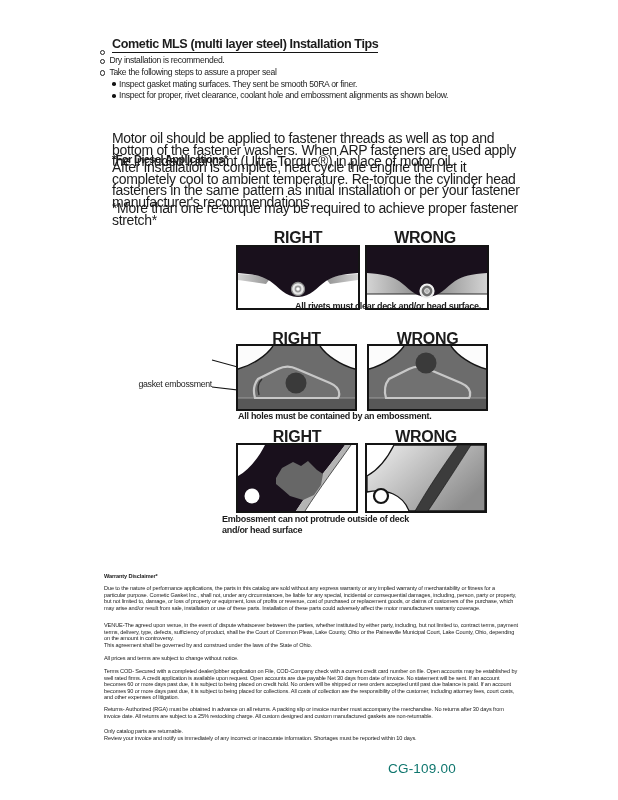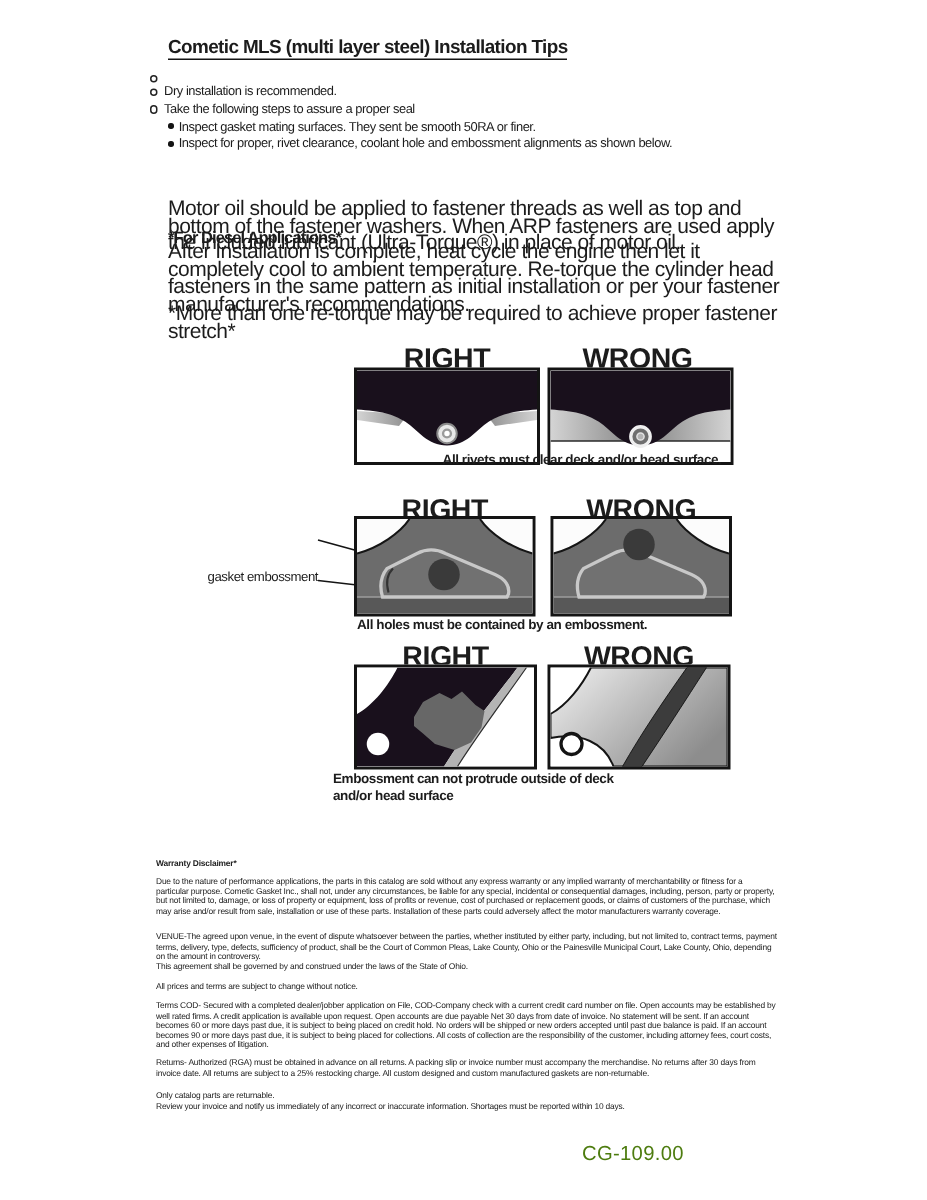--- a/index.html
+++ b/index.html
@@ -1,45 +1,45 @@
 <!DOCTYPE html>
 <html><head>
 <meta charset="utf-8">
 <style>
   html,body{margin:0;padding:0;background:#e9e9e9;}
   .page{position:relative;width:618px;height:800px;background:#ffffff;margin:0 auto;
         font-family:"Liberation Sans",sans-serif;color:#1c1c1c;overflow:hidden;}
   .abs{position:absolute;}
 
-  .title{left:112px;top:24px;font-size:12.6px;font-weight:700;letter-spacing:-0.4px;
+  .title{left:112px;top:37px;font-size:12.6px;font-weight:700;letter-spacing:-0.4px;
          border-bottom:1.6px solid #141414;padding-bottom:1px;}
 
   .bullets{left:100px;top:46px;width:430px;font-size:8.6px;letter-spacing:-0.3px;}
   .b-row{display:flex;align-items:flex-start;line-height:11.8px;}
   .b-row.lvl2{padding-left:12px;}
   .dot-o{flex:0 0 auto;width:3.4px;height:3.4px;border:1px solid #222;border-radius:50%;margin:3.6px 4px 0 0;}
   .dot-f{flex:0 0 auto;width:3.6px;height:3.6px;background:#141414;border-radius:50%;margin:3.6px 3.5px 0 0;}
 
   .h2{left:112px;top:119px;font-size:11px;font-weight:700;letter-spacing:-0.6px;margin-top:34px;}
   .body-p{left:112px;width:417px;font-size:14px;line-height:11.6px;letter-spacing:-0.33px;}
   .p1{top:133px;} .p2{top:162px;} .p3{top:203px;}
 
-  .dlabel{font-size:19px;font-weight:700;letter-spacing:-0.3px;text-align:center;width:124px;}
+  .dlabel{font-size:16px;font-weight:700;letter-spacing:-0.3px;text-align:center;width:124px;}
   .dbox{border:2px solid #141414;background:#fff;}
   .dbox svg{display:block;}
   .caption{font-size:9px;font-weight:700;letter-spacing:-0.28px;line-height:10.8px;white-space:pre-line;}
 
   .ann{font-size:8.8px;letter-spacing:-0.3px;line-height:10.6px;text-align:right;width:102px;white-space:pre-line;}
 
   .disc{left:104px;width:414px;font-size:5.6px;line-height:6.5px;letter-spacing:-0.12px;color:#222;white-space:normal;}
   .disc.head{font-weight:700;}
   .pre{white-space:pre-line;}
   .d1{top:585px;} .d2{top:622px;} .d3{top:655px;} .d4{top:668px;} .d5{top:706px;} .d6{top:728px;}
 
-  .footer{left:388px;top:761px;font-size:13.5px;color:#4d7c0f;letter-spacing:0.2px;text-align:right;}
+  .footer{left:388px;top:761px;font-size:13.5px;color:#0f766e;letter-spacing:0.2px;text-align:right;}
 </style>
 </head>
 <body>
 
 <div class="page">
 
   <div class="abs title">Cometic MLS (multi layer steel) Installation Tips</div>
 
   <div class="abs bullets">
     <div class="b-row lvl1">

